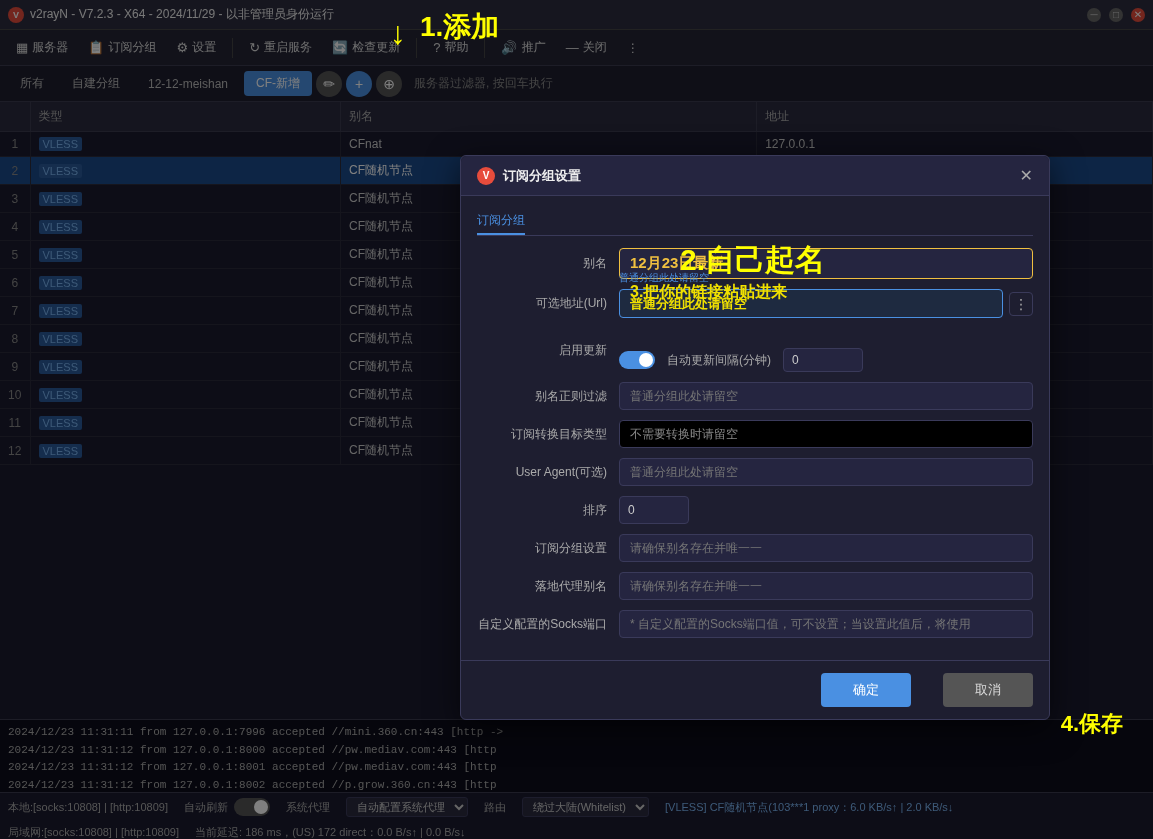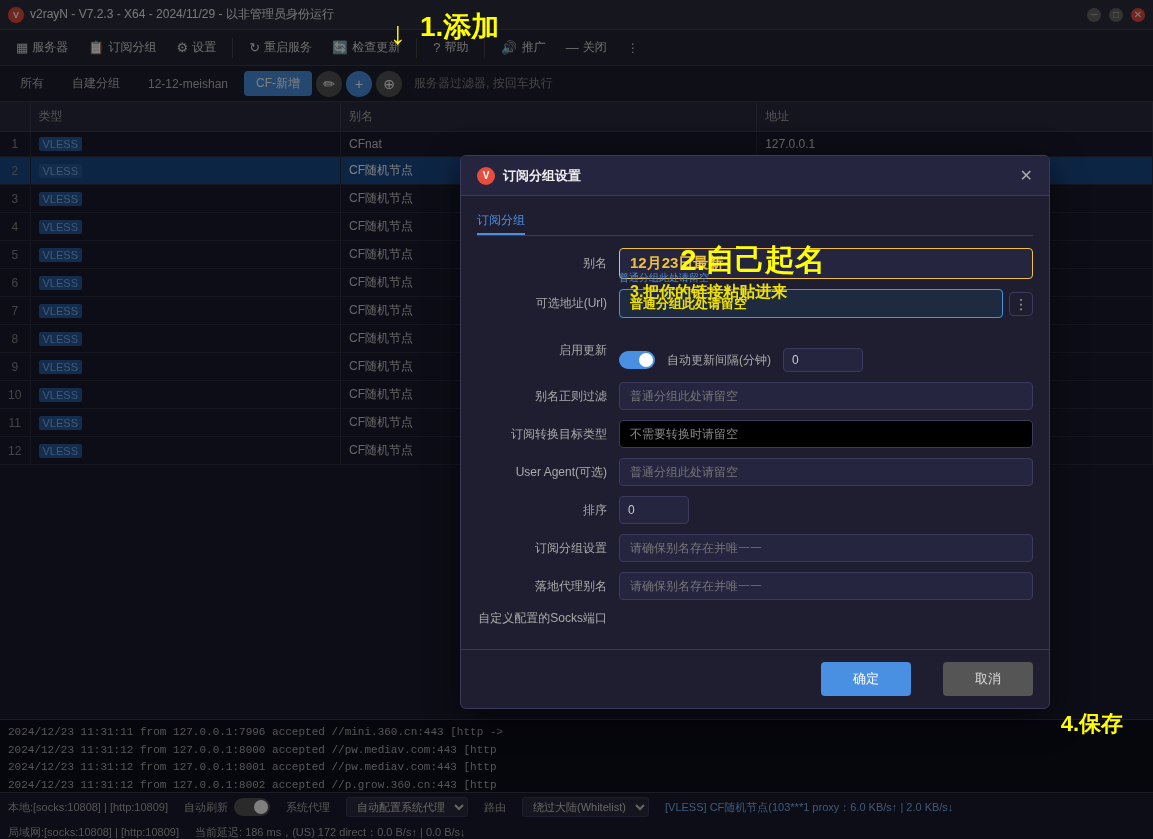--- a/index.html
+++ b/index.html
@@ -722,20 +722,21 @@
       <input class="form-control" type="text" placeholder="请确保别名存在并唯一一" style="">
     </div>
 
     <div class="form-row">
       <span class="form-label">落地代理别名</span>
       <input class="form-control" type="text" placeholder="请确保别名存在并唯一一" style="">
     </div>
 
     <div class="form-row">
       <span class="form-label">自定义配置的Socks端口</span>
+      <input class="form-control" type="text" placeholder="* 自定义配置的Socks端口值，可不设置；当设置此值后，将使用" style="">
     </div>
   </div>
 
   <div class="modal-footer">
     <button class="btn-confirm">确定</button>
     <button class="btn-cancel">取消</button>
   </div>
 </div>
 
 <div class="annotation-text" style="top: 15px; left: 390px; font-size: 32px;">↓</div>

